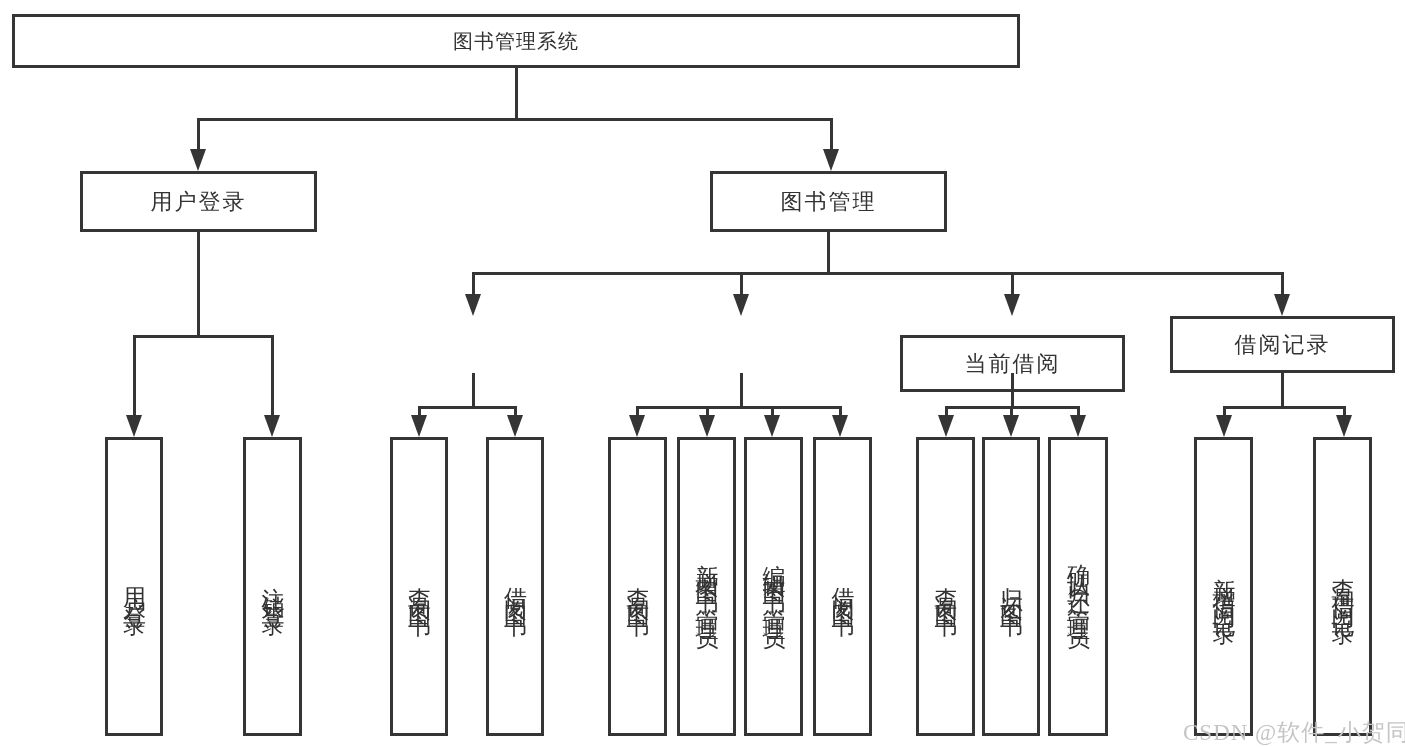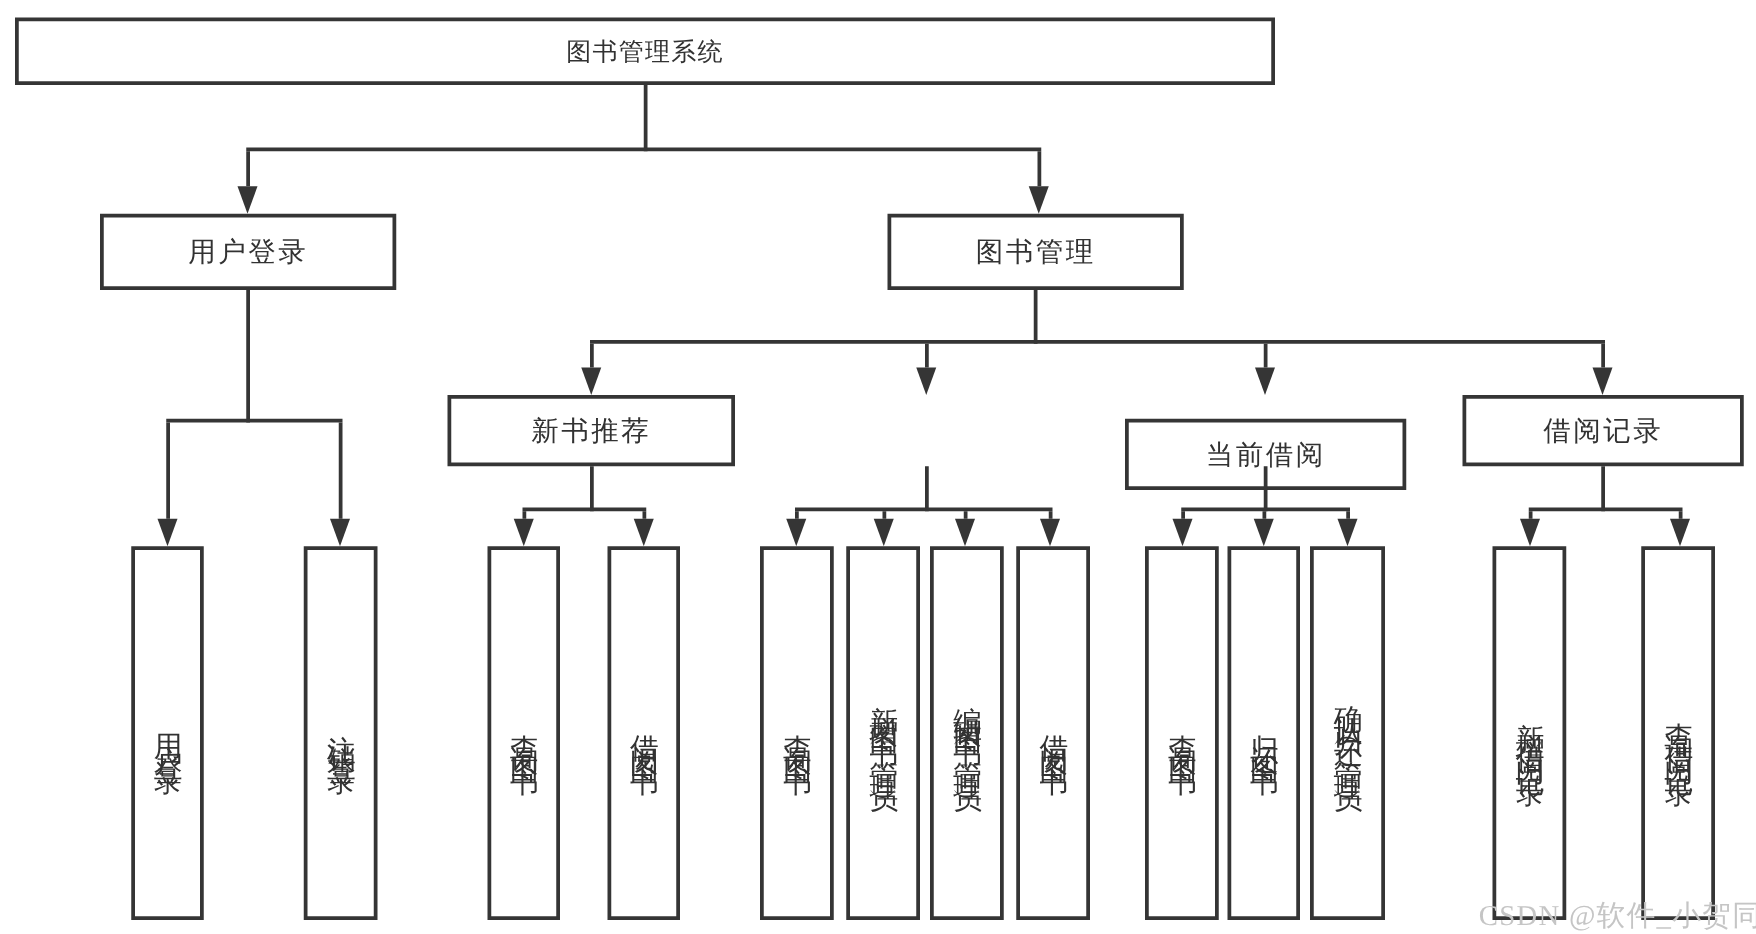--- a/index.html
+++ b/index.html
@@ -41,23 +41,20 @@
     <span>图书管理系统</span>
   </div>
 
   <div class="node h" style="left:80px; top:171px; width:237px; height:61px;">
     <span>用户登录</span>
   </div>
   <div class="node h" style="left:710px; top:171px; width:237px; height:61px;">
     <span>图书管理</span>
   </div>
 
-  <div class="node h" style="left:358px; top:316px; width:230px; height:57px;">
-    <span>新书推荐</span>
-  </div>
   <div class="node h" style="left:900px; top:316px; width:225px; height:57px;margin-top:19px;">
     <span>当前借阅</span>
   </div>
   <div class="node h" style="left:1170px; top:316px; width:225px; height:57px;">
     <span>借阅记录</span>
   </div>
 
   <div class="node v" style="left:105px; top:437px; width:58px; height:299px;">
     <span>用户登录</span>
   </div>

